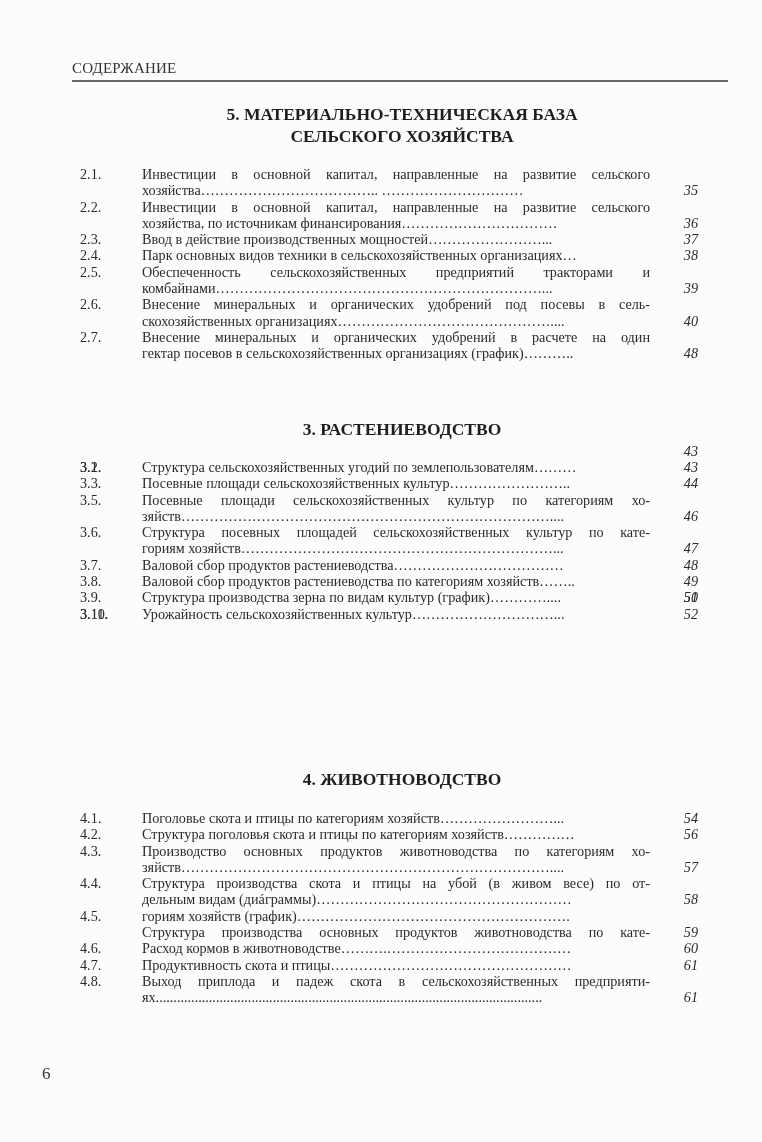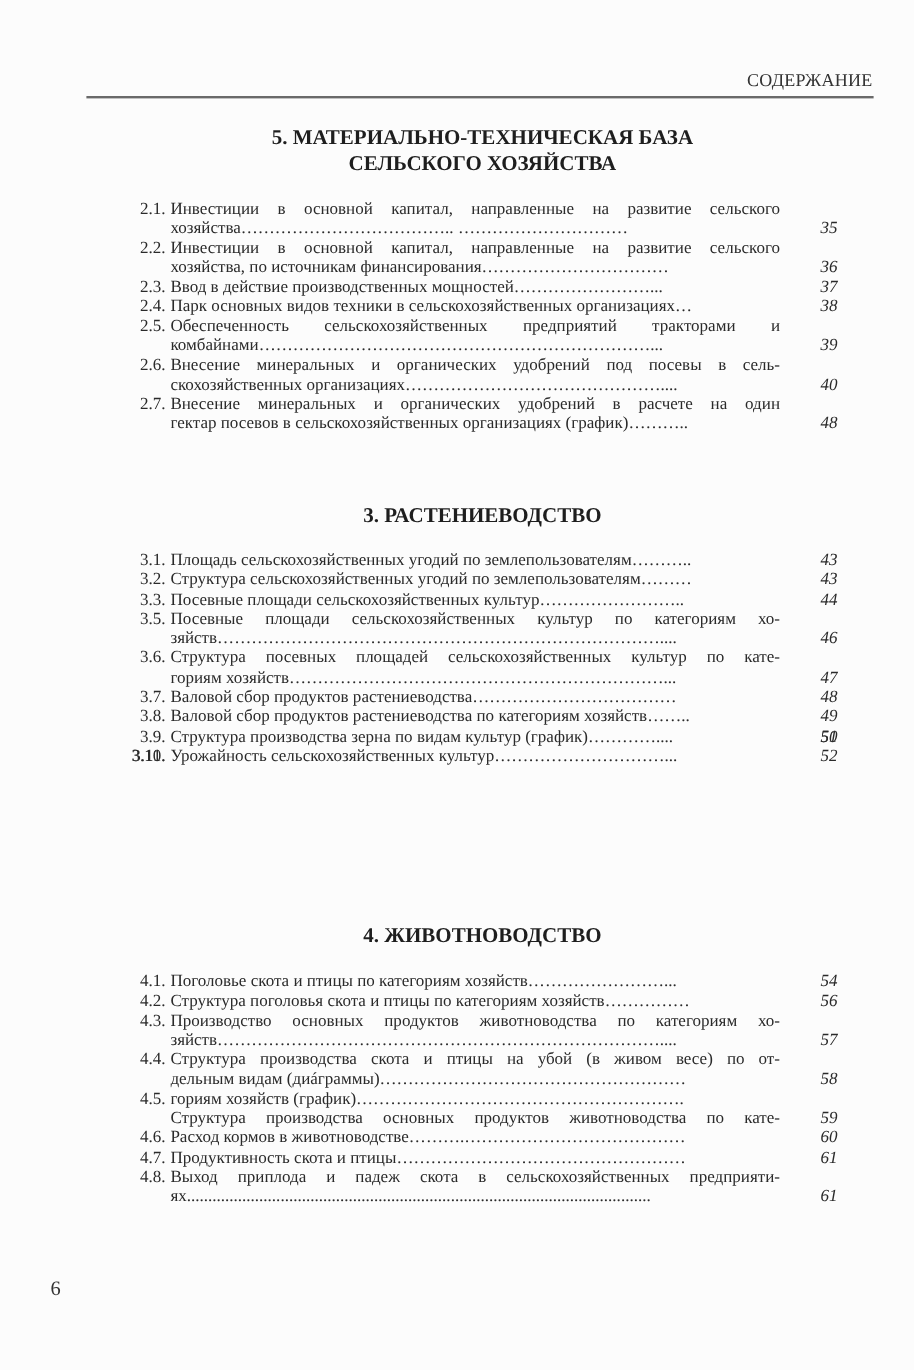--- a/index.html
+++ b/index.html
@@ -3,33 +3,33 @@
 <meta charset="utf-8">
 <style>
   html, body { margin: 0; padding: 0; }
   body {
     width: 762px; height: 1142px; background: #fcfcfc; color: #222;
     font-family: "Liberation Serif", "DejaVu Serif", serif;
     position: relative; overflow: hidden;
   }
   .running-head {
     position: absolute; left: 72px; width: 655px; top: 60px;
-    text-align: right; font-size: 15px; letter-spacing: 0.2px; color: #333;
+    text-align: left; font-size: 15px; letter-spacing: 0.2px; color: #333;
   }
   .head-rule {
     position: absolute; left: 72px; width: 656px; top: 80px; height: 0;
     border-top: 2px solid #6a6a6a;
   }
   .section-title {
     position: absolute; left: 72px; width: 660px; text-align: center;
     font-weight: bold; font-size: 17.5px; line-height: 22px; color: #1e1e1e;
   }
   .toc { position: absolute; left: 80px; width: 660px; }
   .entry { position: relative; font-size: 14.2px; line-height: 16.3px; color: #2a2a2a; }
-  .num { position: absolute; left: 16px; width: 42px; text-align: right; }
+  .num { position: absolute; left: 0; width: 42px; }
   .text { margin-left: 62px; width: 508px; text-align: justify; }
   .text .line { display: block; white-space: nowrap; overflow: hidden; }
   .text .line.just { text-align: justify; text-align-last: justify; white-space: normal; }
   .page { position: absolute; right: 42px; bottom: 0; font-style: italic; }
   .folio { position: absolute; left: 42px; top: 1064px; font-size: 17px; color: #333; }
 </style>
 </head>
 <body>
 
 <div class="running-head">СОДЕРЖАНИЕ</div>
@@ -95,23 +95,20 @@
       <span class="page">48</span>
     </div>
   </div>
 
 <div class="section-title" style="top:418px;text-align:center;">
   <div>3.  РАСТЕНИЕВОДСТВО</div>
 </div>
 <div class="toc" style="top:459px;">
     <div class="entry">
       <span class="num">3.1.</span>
-      <div class="text">
-        <span class="line">Площадь сельскохозяйственных угодий по землепользователям………..</span>
-      </div>
       <span class="page">43</span>
     </div>
     <div class="entry">
       <span class="num">3.2.</span>
       <div class="text">
         <span class="line">Структура сельскохозяйственных угодий по землепользователям………</span>
       </div>
       <span class="page">43</span>
     </div>
     <div class="entry">

